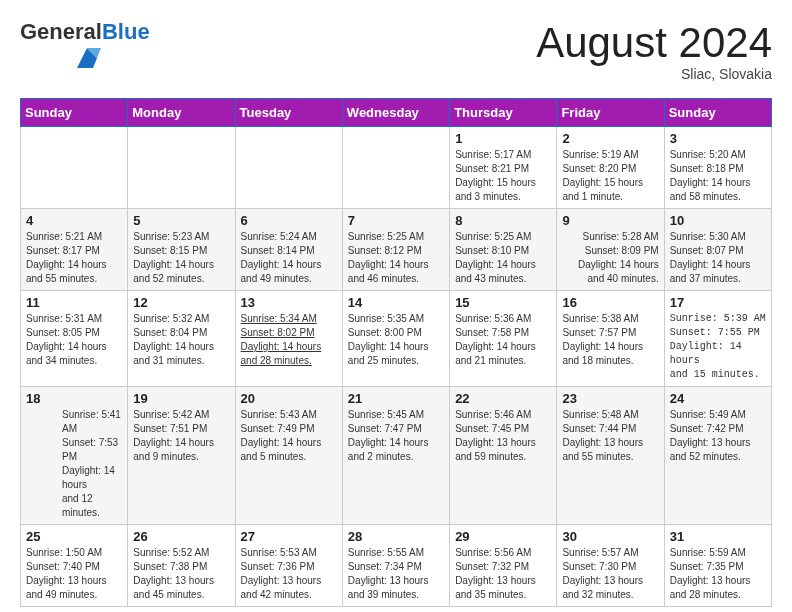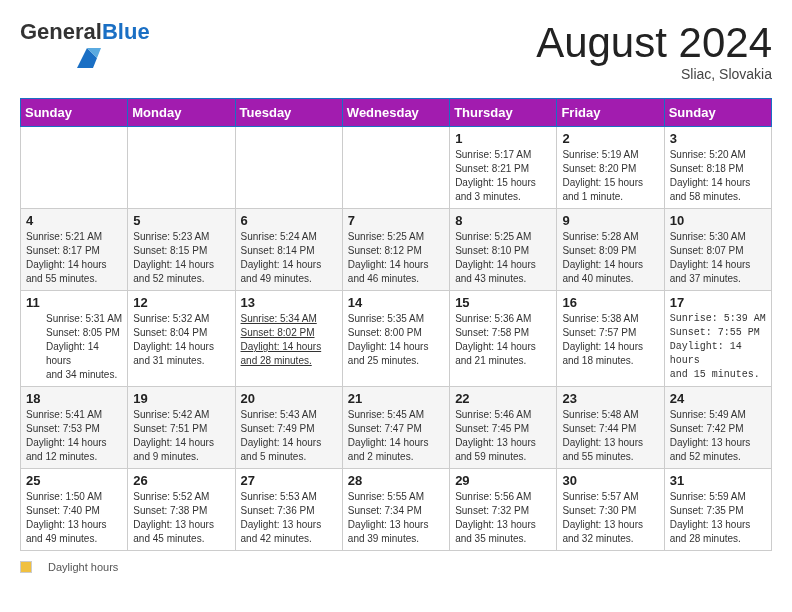--- a/index.html
+++ b/index.html
@@ -194,37 +194,37 @@
         </td>
         <td>
           <div class="day-number">8</div>
           <div class="day-info" style="white-space: pre-line;">Sunrise: 5:25 AM
 Sunset: 8:10 PM
 Daylight: 14 hours
 and 43 minutes.</div>
         </td>
         <td>
           <div class="day-number">9</div>
-          <div class="day-info" style="white-space: pre-line;">Sunrise: 5:28 AM
+          <div class="day-info" style="white-space: pre-line; text-align: right;">Sunrise: 5:28 AM
 Sunset: 8:09 PM
 Daylight: 14 hours
 and 40 minutes.</div>
         </td>
         <td>
           <div class="day-number">10</div>
           <div class="day-info" style="white-space: pre-line;">Sunrise: 5:30 AM
 Sunset: 8:07 PM
 Daylight: 14 hours
 and 37 minutes.</div>
         </td>
       </tr>
       <tr>
         <td>
           <div class="day-number">11</div>
-          <div class="day-info" style="white-space: pre-line; margin-left: 20px;">Sunrise: 5:31 AM
+          <div class="day-info" style="white-space: pre-line;">Sunrise: 5:31 AM
 Sunset: 8:05 PM
 Daylight: 14 hours
 and 34 minutes.</div>
         </td>
         <td>
           <div class="day-number">12</div>
           <div class="day-info" style="white-space: pre-line;">Sunrise: 5:32 AM
 Sunset: 8:04 PM
 Daylight: 14 hours
 and 31 minutes.</div>
@@ -261,21 +261,21 @@
           <div class="day-number">17</div>
           <div class="day-info" style="white-space: pre-line; font-family: Liberation Mono, monospace;">Sunrise: 5:39 AM
 Sunset: 7:55 PM
 Daylight: 14 hours
 and 15 minutes.</div>
         </td>
       </tr>
       <tr>
         <td>
           <div class="day-number">18</div>
-          <div class="day-info" style="white-space: pre-line;">Sunrise: 5:41 AM
+          <div class="day-info" style="white-space: pre-line; margin-left: 36px;">Sunrise: 5:41 AM
 Sunset: 7:53 PM
 Daylight: 14 hours
 and 12 minutes.</div>
         </td>
         <td>
           <div class="day-number">19</div>
           <div class="day-info" style="white-space: pre-line;">Sunrise: 5:42 AM
 Sunset: 7:51 PM
 Daylight: 14 hours
 and 9 minutes.</div>

